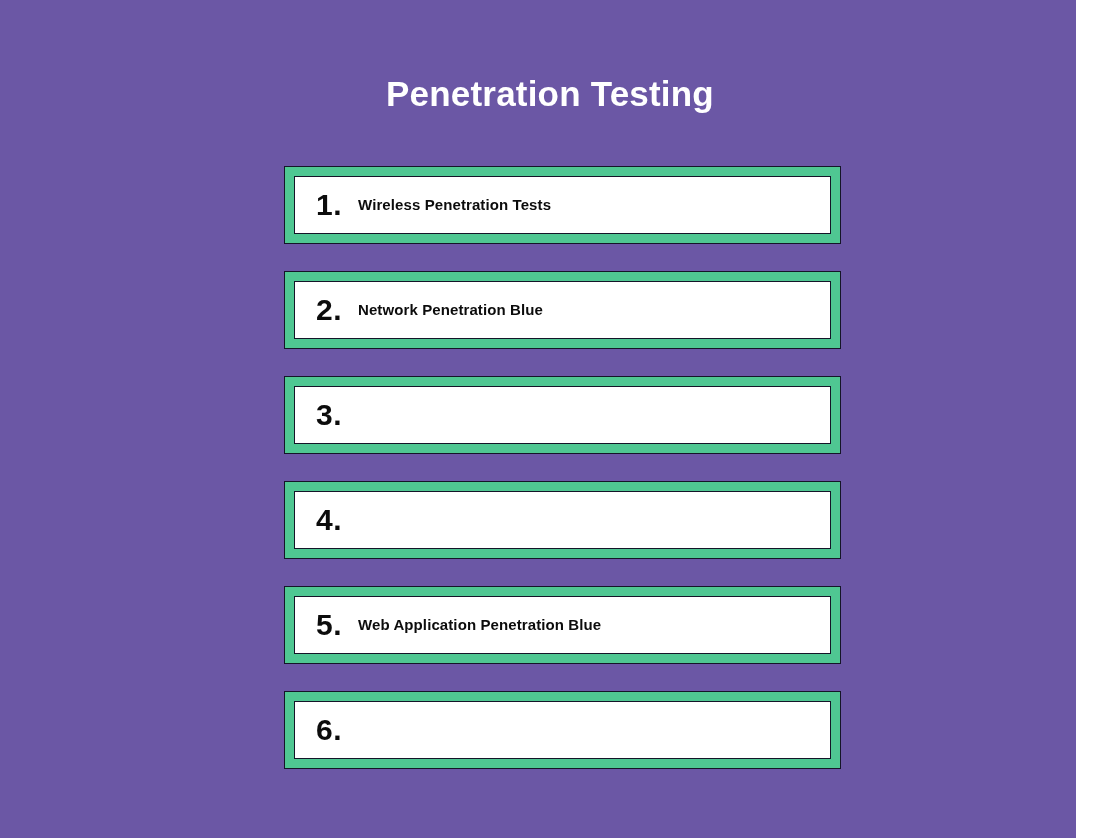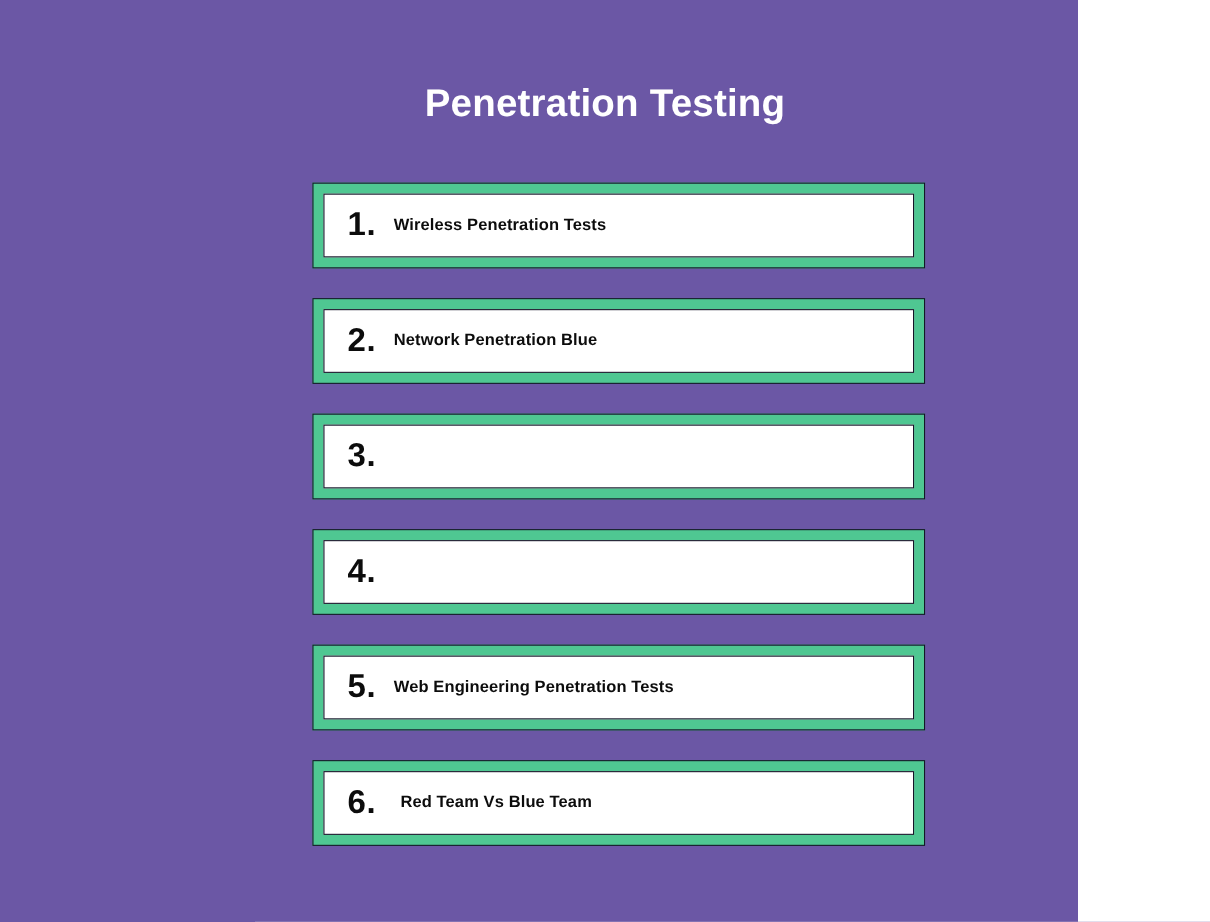--- a/index.html
+++ b/index.html
@@ -7,21 +7,21 @@
     padding: 0;
   }
   body {
     width: 1100px;
     height: 838px;
     overflow: hidden;
     font-family: "Liberation Sans", sans-serif;
   }
   #slide {
     position: relative;
-    width: 980px;
+    width: 1076px;
     height: 838px;
     background: #6B57A5;
     box-sizing: border-box;
   }
   #page-title {
     position: absolute;
     left: 0;
     top: 72px;
     width: 1100px;
     text-align: center;
@@ -116,25 +116,24 @@
 
     <div class="list-item">
       <div class="item-inner">
         <span class="item-number">4.</span>
       </div>
     </div>
 
     <div class="list-item">
       <div class="item-inner">
         <span class="item-number">5.</span>
-        <span class="item-label">Web Engineering Penetration Tests</span>
+        <span class="item-label">Web Application Penetration Blue</span>
       </div>
     </div>
 
     <div class="list-item">
       <div class="item-inner">
         <span class="item-number">6.</span>
-        <span class="item-label indented">Red Team Vs Blue Team</span>
       </div>
     </div>
 
   </div>
 </div>
 
 </body></html>

